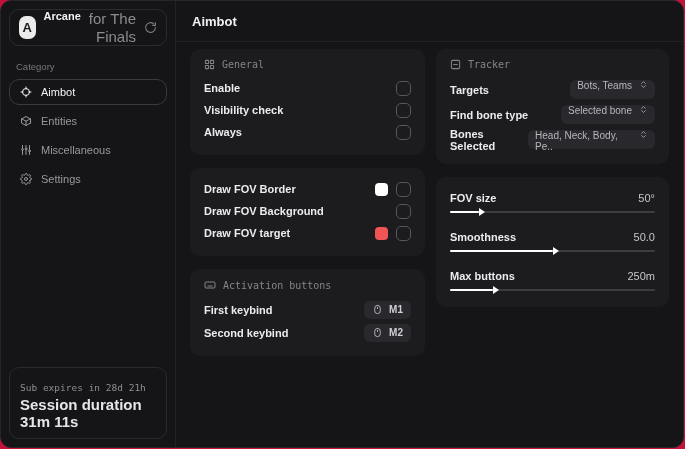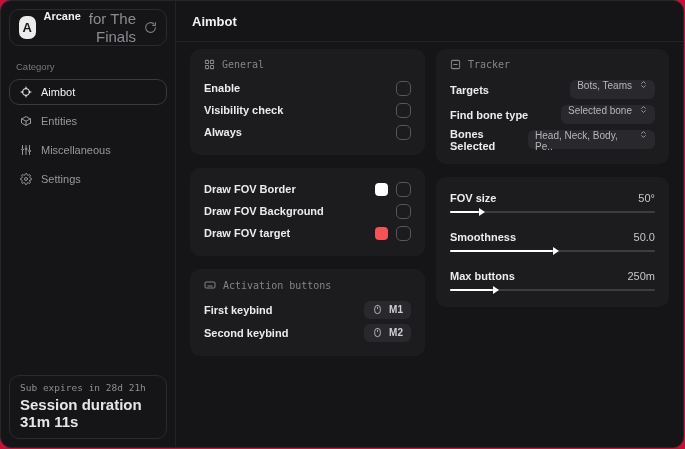--- a/index.html
+++ b/index.html
@@ -36,21 +36,21 @@
   .nav { display:flex; flex-direction:column; gap:3px; }
   .nav-item {
     height:26px; display:flex; align-items:center; gap:9px;
     padding:0 10px; color:#98989e; font-size:11px; border-radius:10px;
     border:1px solid transparent; cursor:default;
   }
   .nav-item.active { border-color:#3a3a3f; color:#f2f2f4; }
   .nav-item .nicon { display:flex; color:inherit; }
   .sub-card {
     margin-top:auto; border:1px solid #2b2b2f; border-radius:10px;
-    padding:6px 10px 8px; display:flex; flex-direction:column; gap:3px;
+    padding:14px 10px 8px; display:flex; flex-direction:column; gap:3px;
   }
   .sub-line1 { font-family:"DejaVu Sans Mono", monospace; font-size:9.5px; color:#8e8e94; }
   .sub-line2 { font-size:15px; font-weight:bold; color:#e6e6ea; }
   
   .main { flex:1; display:flex; flex-direction:column; min-width:0; }
   .main-header {
     height:41px; display:flex; align-items:center; padding:0 16px;
     border-bottom:1px solid #222226;
   }
   .page-title { font-size:13px; font-weight:bold; color:#f2f2f4; }

